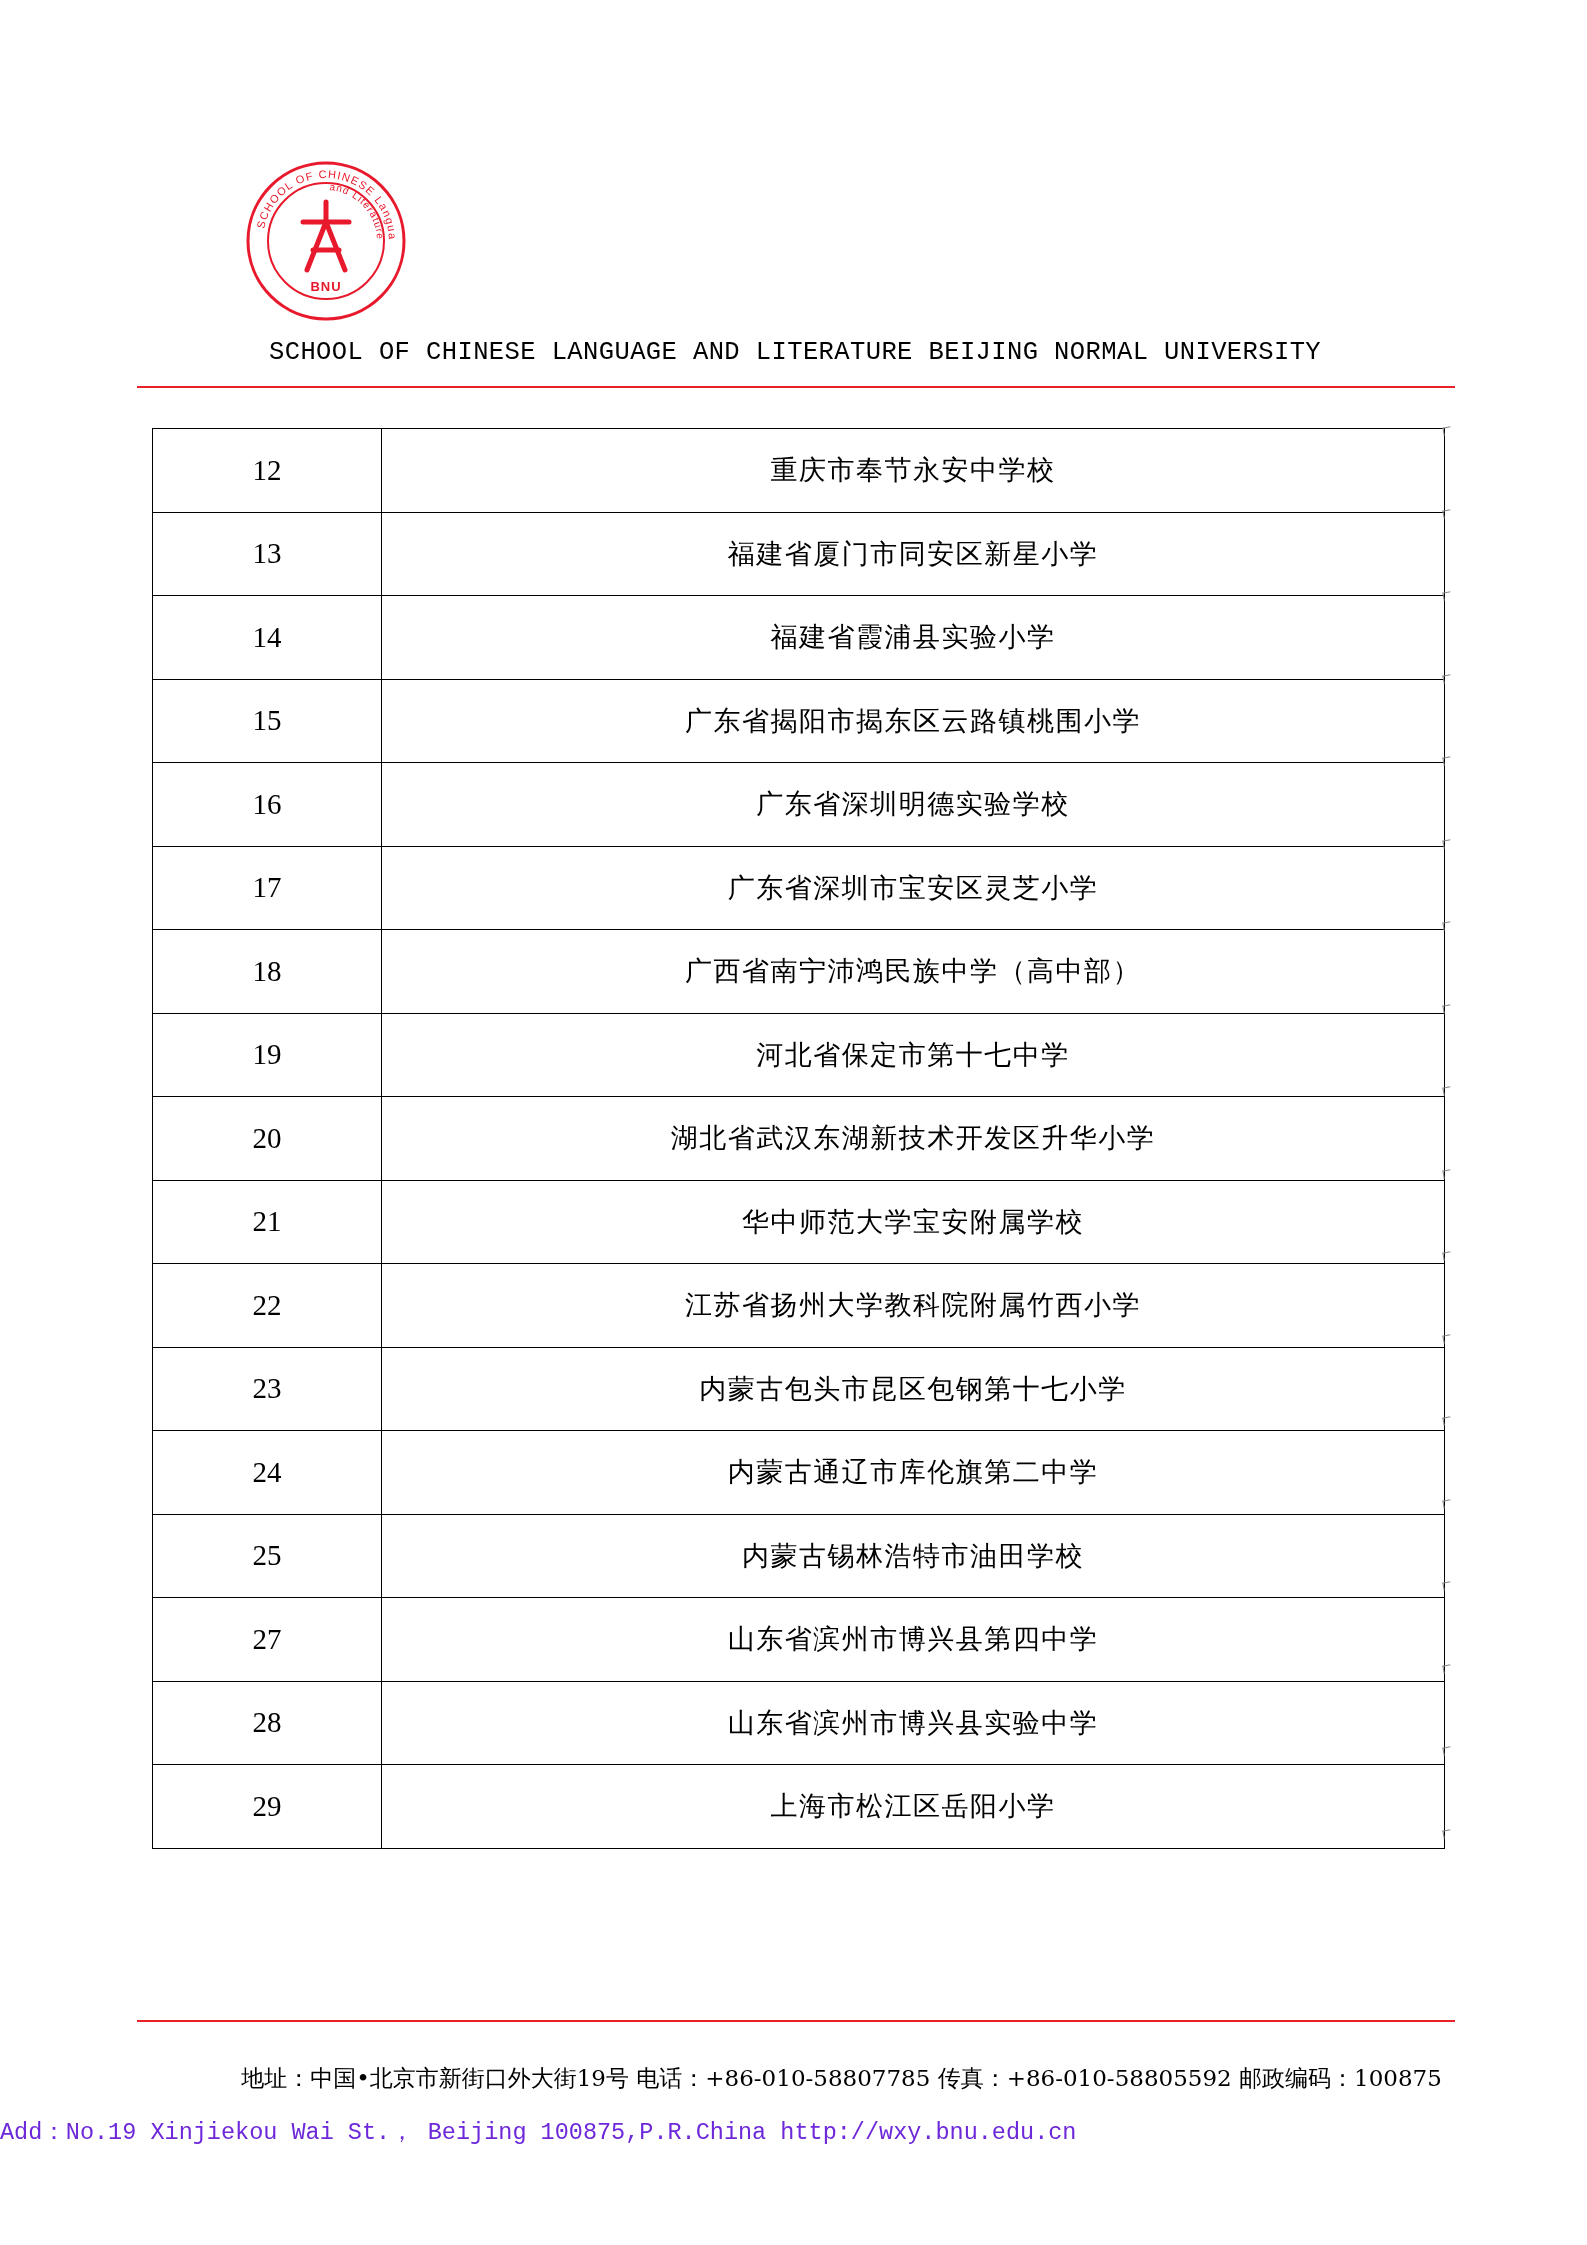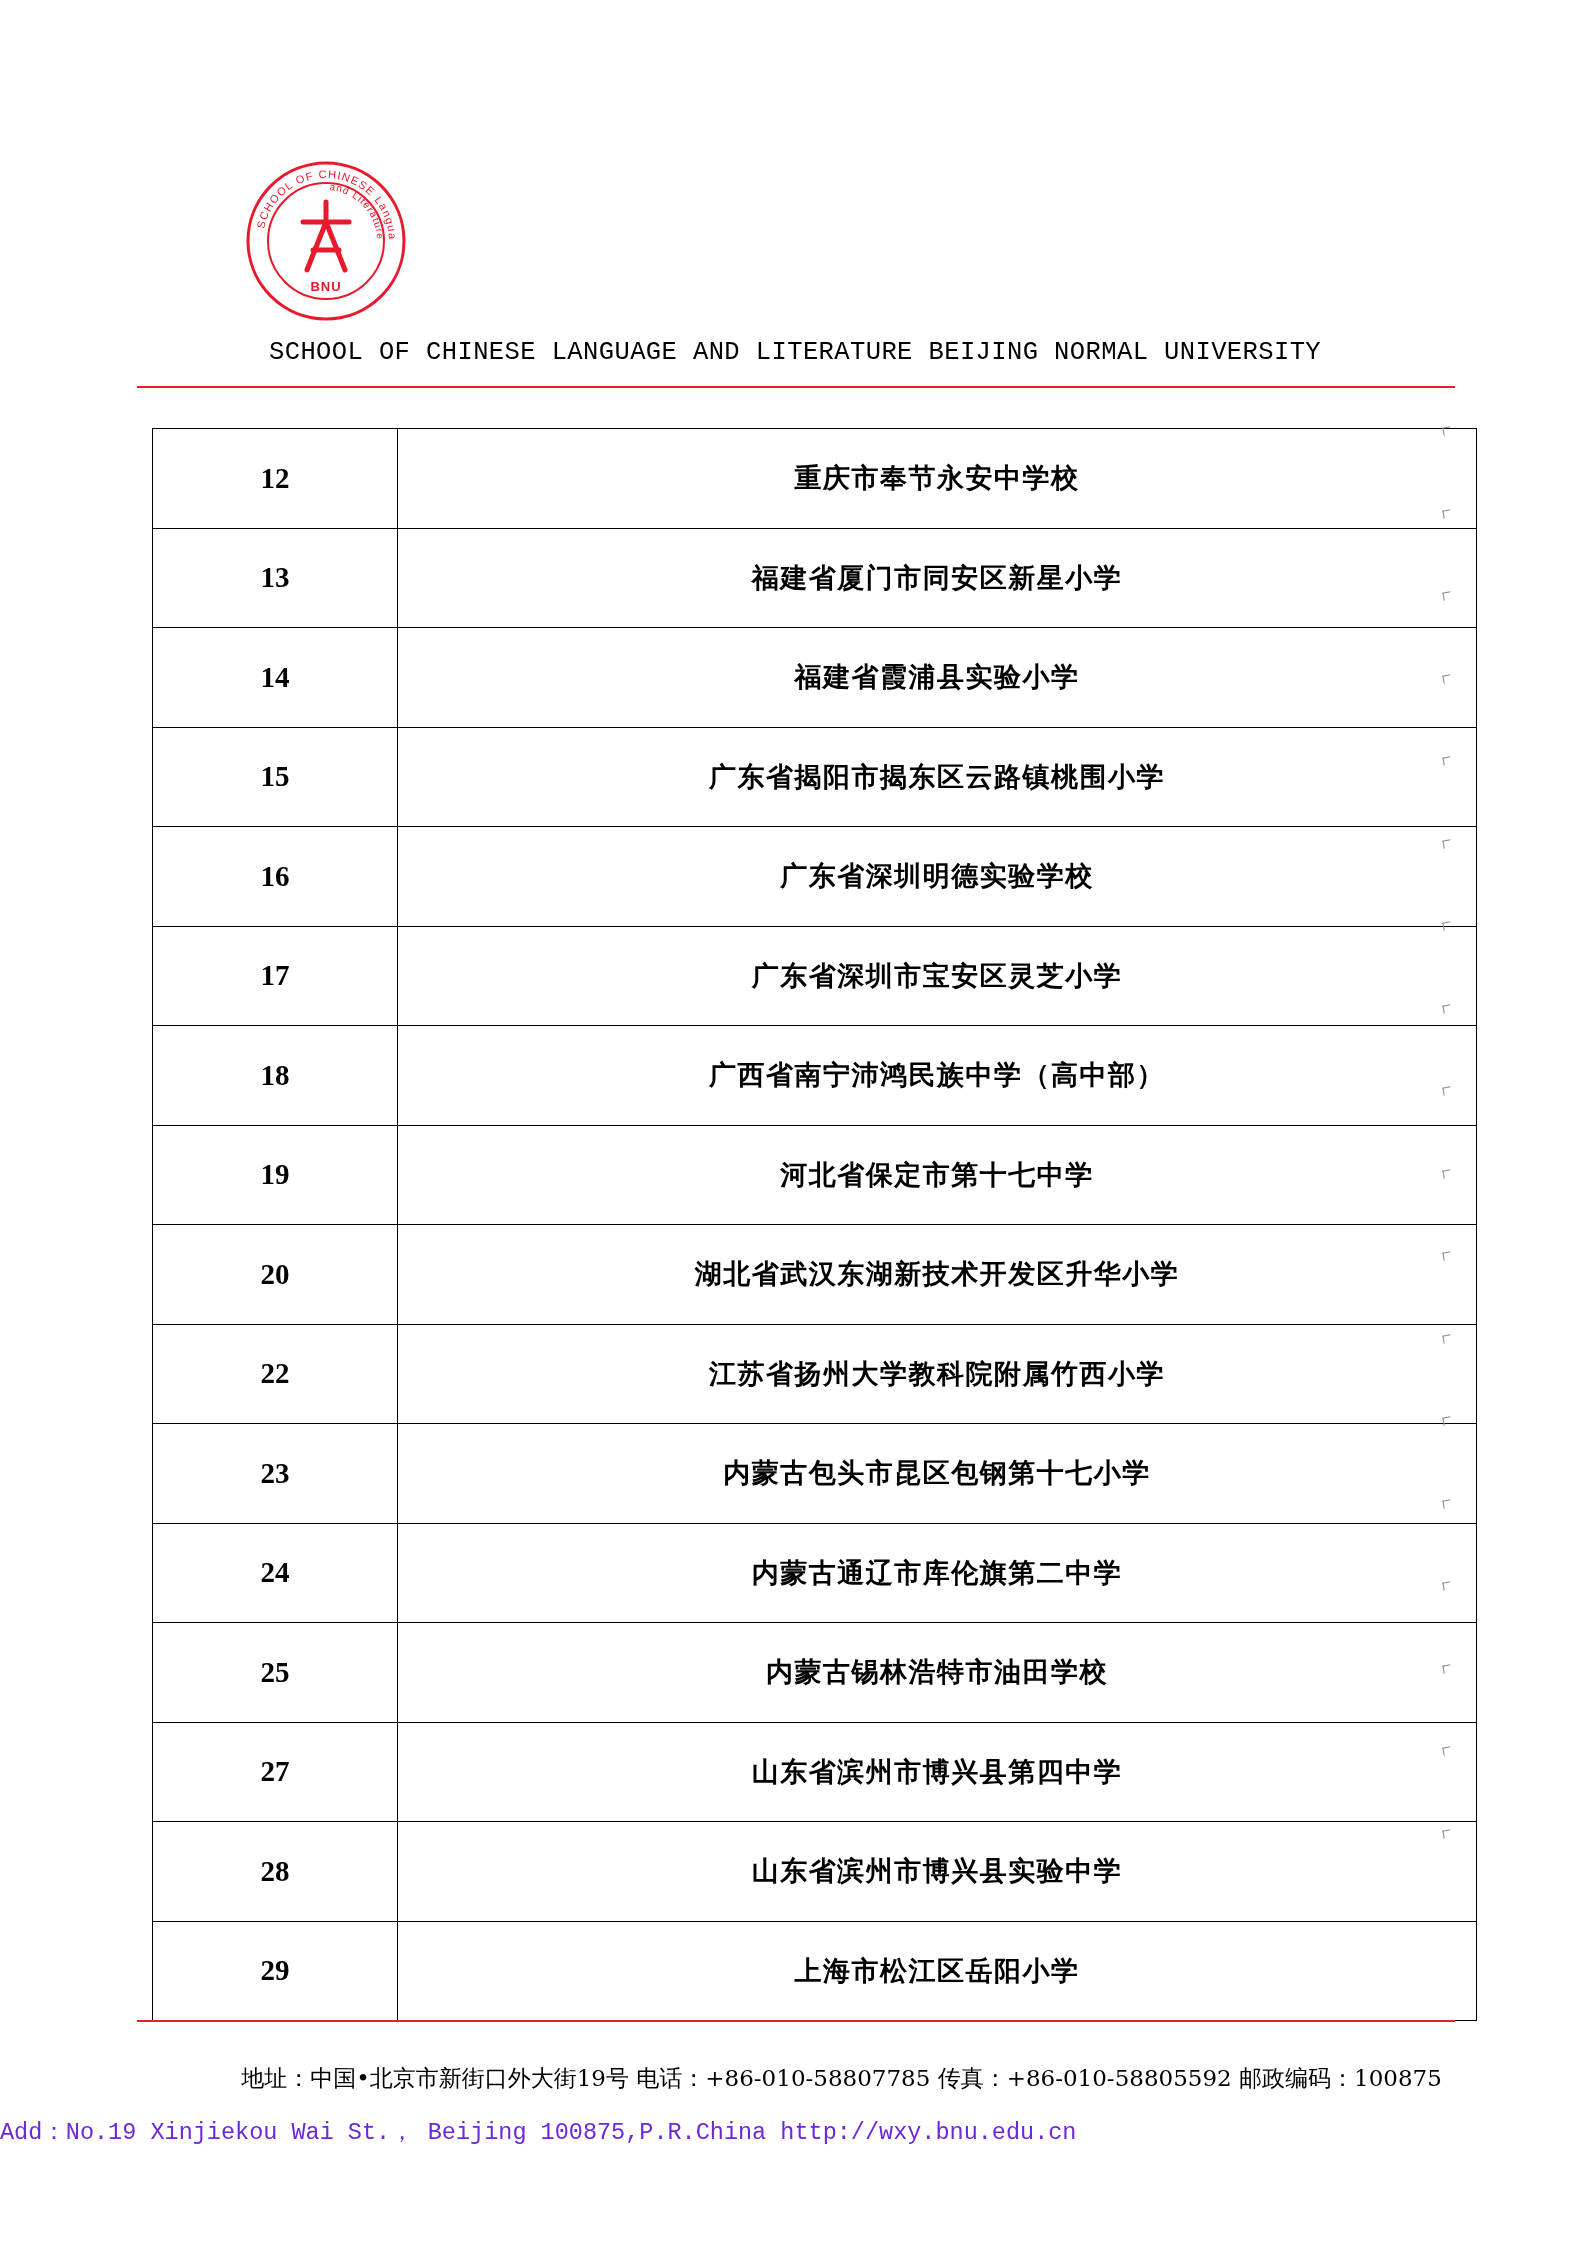--- a/index.html
+++ b/index.html
@@ -84,22 +84,21 @@
     table-layout: fixed;
   }
   table.list td {
     border: 1.3px solid #000000;
     height: 82.5px;
     vertical-align: middle;
     text-align: center;
     font-family: "DejaVu Serif", serif;
     font-size: 27px;
     color: #000000;
-    padding: 8px;
-    font-weight: bold;
+    padding: 0;
   }
   table.list td.idx {
     width: 228px;
     font-family: "Liberation Serif", serif;
     font-size: 29px;
   }
   table.list td.name {
     width: 1062px;
     letter-spacing: 1.5px;
   }
@@ -229,20 +228,24 @@
         </tr>
         <tr>
           <td class="idx">19</td>
           <td class="name">河北省保定市第十七中学</td>
         </tr>
         <tr>
           <td class="idx">20</td>
           <td class="name">湖北省武汉东湖新技术开发区升华小学</td>
         </tr>
         <tr>
+          <td class="idx">21</td>
+          <td class="name">华中师范大学宝安附属学校</td>
+        </tr>
+        <tr>
           <td class="idx">22</td>
           <td class="name">江苏省扬州大学教科院附属竹西小学</td>
         </tr>
         <tr>
           <td class="idx">23</td>
           <td class="name">内蒙古包头市昆区包钢第十七小学</td>
         </tr>
         <tr>
           <td class="idx">24</td>
           <td class="name">内蒙古通辽市库伦旗第二中学</td>

